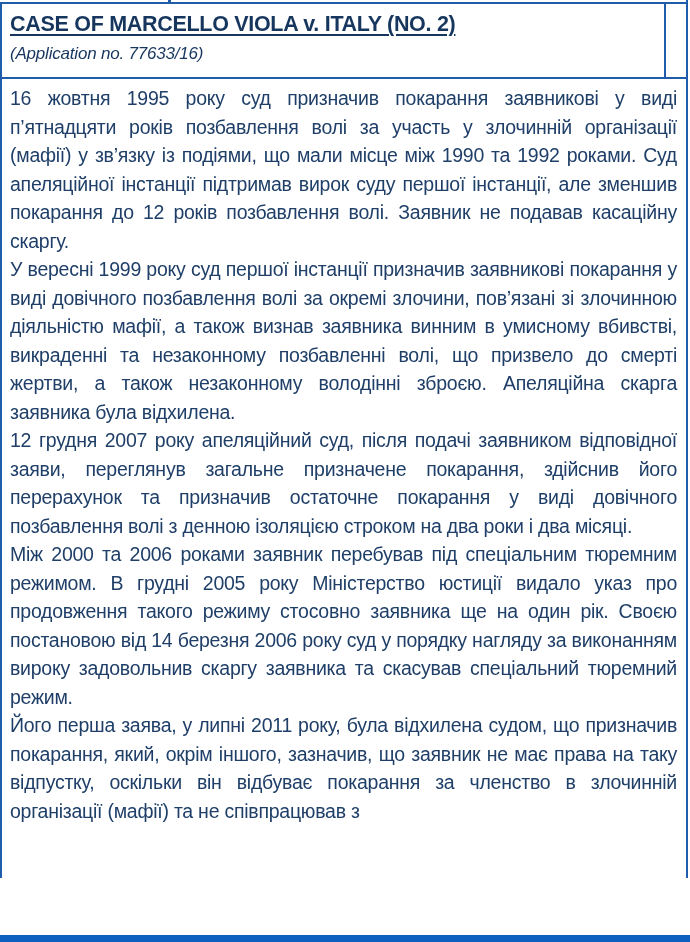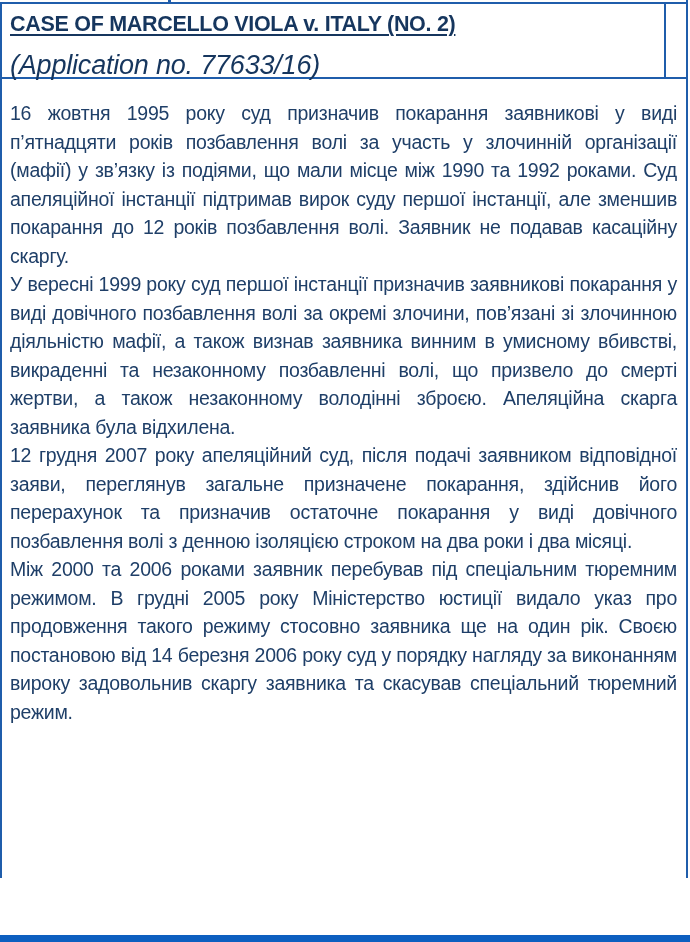--- a/index.html
+++ b/index.html
@@ -41,29 +41,29 @@
   .case-title{
     color:var(--title-navy);
     font-size:21.5px;font-weight:bold;letter-spacing:-0.3px;
     line-height:26px;white-space:nowrap;
     text-decoration:underline;
     text-decoration-thickness:2px;
     text-underline-offset:3px;
   }
   .application-no{
     color:var(--title-navy);
-    font-size:27px;font-style:italic;letter-spacing:-0.2px;
-    line-height:24px;margin-top:16px;white-space:nowrap;
+    font-size:17px;font-style:italic;letter-spacing:-0.2px;
+    line-height:24px;margin-top:5px;white-space:nowrap;
   }
   .header-cell-side{
     flex:0 0 22px;
     border-left:2.5px solid var(--border-blue);
   }
   .body-row{
-    padding:20px 9px 0 8px;
+    padding:5px 9px 0 8px;
   }
   .body-row p{
     margin:0;
     color:var(--text-navy);
     font-size:19.5px;
     line-height:28.5px;
     letter-spacing:-0.25px;
     text-align:justify;
   }
   .bottom-bar{
@@ -86,17 +86,18 @@
       <div class="application-no">(Application no. 77633/16)</div>
     </div>
     <div class="header-cell-side"></div>
   </div>
 
   <div class="body-row">
     <p>16 жовтня 1995 року суд призначив покарання заявникові у виді п’ятнадцяти років позбавлення волі за участь у злочинній організації (мафії) у зв’язку із подіями, що мали місце між 1990 та 1992 роками. Суд апеляційної інстанції підтримав вирок суду першої інстанції, але зменшив покарання до 12 років позбавлення волі. Заявник не подавав касаційну скаргу.</p>
     <p>У вересні 1999 року суд першої інстанції призначив заявникові покарання у виді довічного позбавлення волі за окремі злочини, пов’язані зі злочинною діяльністю мафії, а також визнав заявника винним в умисному вбивстві, викраденні та незаконному позбавленні волі, що призвело до смерті жертви, а також незаконному володінні зброєю. Апеляційна скарга заявника була відхилена.</p>
     <p>12 грудня 2007 року апеляційний суд, після подачі заявником відповідної заяви, переглянув загальне призначене покарання, здійснив його перерахунок та призначив остаточне покарання у виді довічного позбавлення волі з денною ізоляцією строком на два роки і два місяці.</p>
     <p>Між 2000 та 2006 роками заявник перебував під спеціальним тюремним режимом. В грудні 2005 року Міністерство юстиції видало указ про продовження такого режиму стосовно заявника ще на один рік. Своєю постановою від 14 березня 2006 року суд у порядку нагляду за виконанням вироку задовольнив скаргу заявника та скасував спеціальний тюремний режим.</p>
+    <p>Його перша заява, у липні 2011 року, була відхилена судом, що призначив покарання, який, окрім іншого, зазначив, що заявник не має права на таку відпустку, оскільки він відбуває покарання за членство в злочинній організації (мафії) та не співпрацював з</p>
   </div>
 
 </div>
 
 <div class="bottom-bar"></div>
 
 </body></html>

